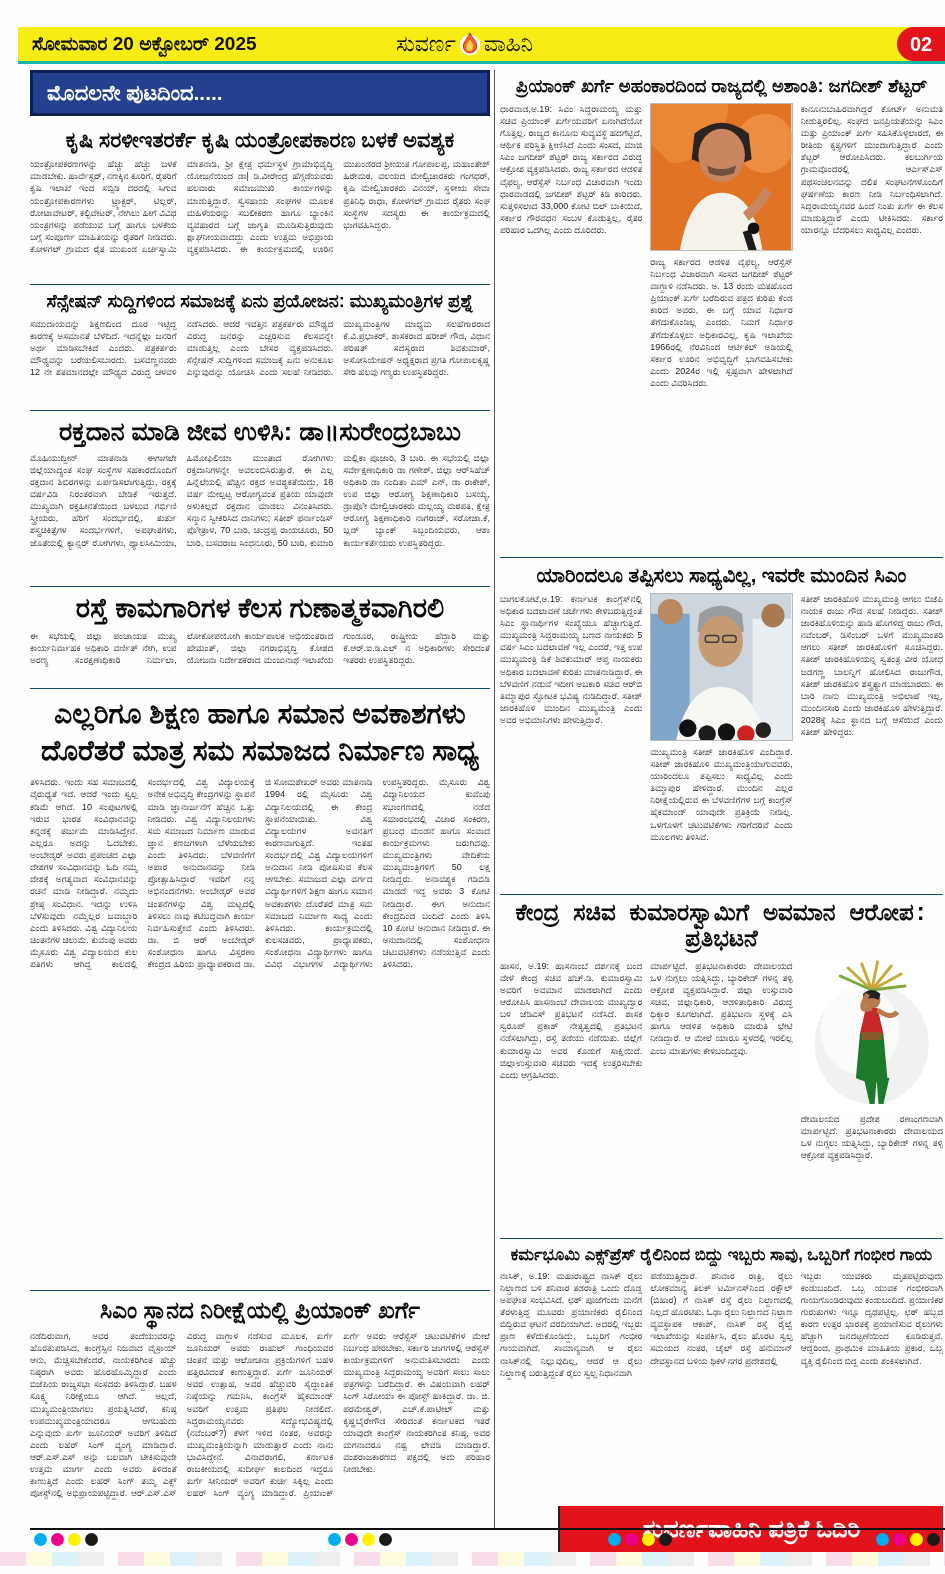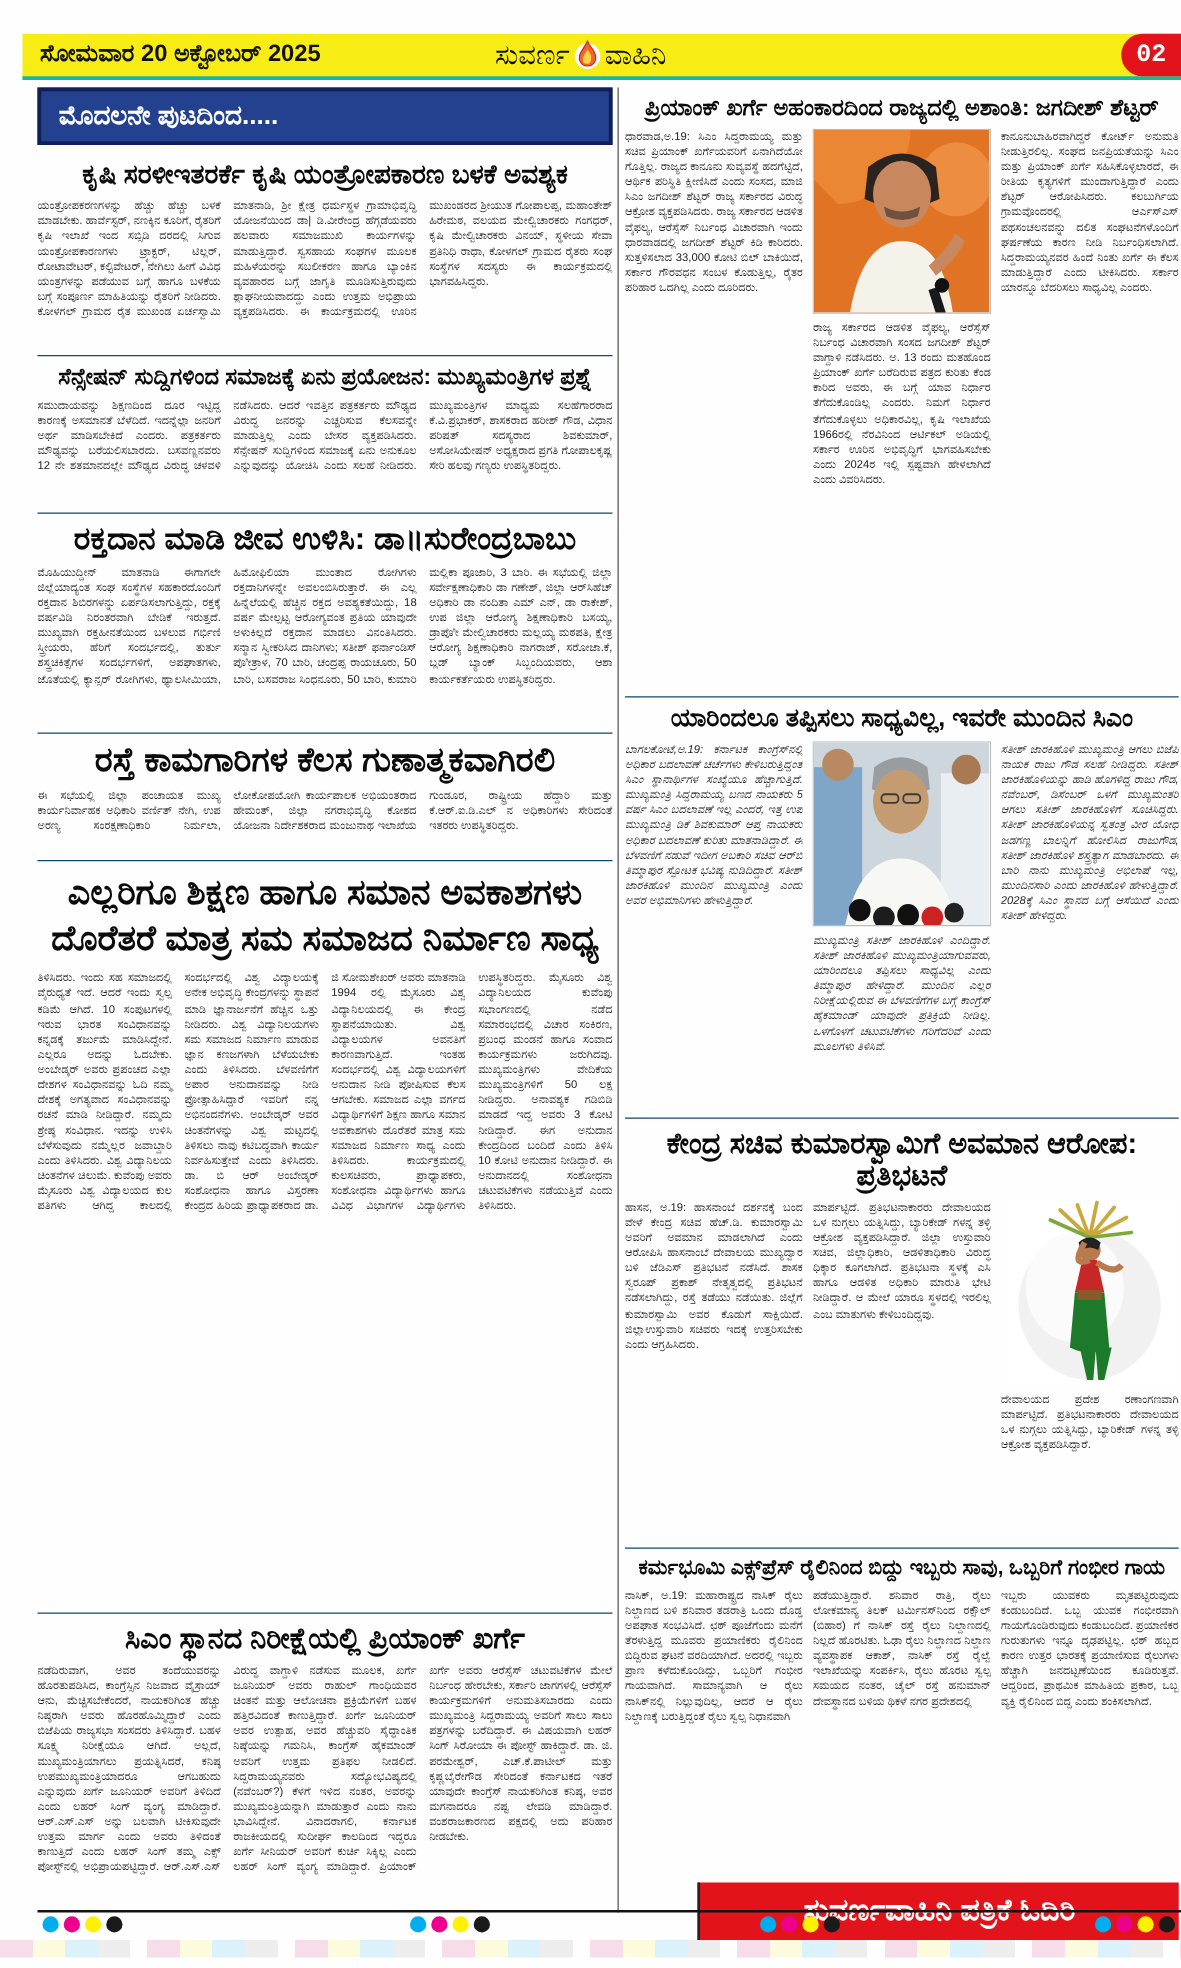--- a/index.html
+++ b/index.html
@@ -5,41 +5,41 @@
   html,body{margin:0;padding:0;background:#ffffff;}
   #page{position:relative;width:945px;height:1574px;background:#fefefe;overflow:hidden;
         font-family:"Liberation Sans","DejaVu Sans",sans-serif;color:#1a1a1a;}
   
   #masthead{position:absolute;left:18px;top:27px;width:927px;height:34px;background:#f8ec15;
             border-bottom:3px solid #14b8a6;display:flex;align-items:center;}
   #date{position:absolute;left:14px;font-weight:bold;font-size:19px;color:#111;}
   #logo{position:absolute;left:378px;display:flex;align-items:center;gap:2px;font-weight:normal;font-size:22px;color:#0c0c0c;}
   #pageno{position:absolute;right:0;top:0;width:48px;height:34px;background:#e3131b;
           border-radius:18px 0 0 18px;color:#fff;font-weight:bold;font-size:20px;
-          display:flex;align-items:center;justify-content:center;font-family:Liberation Mono, monospace;}
+          display:flex;align-items:center;justify-content:center;}
   
   #fpbox{position:absolute;left:30px;top:70px;width:460px;height:46px;background:#24418f;
          border:3px solid #101f56;box-sizing:border-box;color:#fff;font-weight:bold;font-size:21px;
          display:flex;align-items:center;padding-left:14px;}
   
   #left-col{position:absolute;left:30px;top:122px;width:460px;}
   #right-col{position:absolute;left:500px;top:70px;width:443px;}
   #vdivider{position:absolute;left:494px;top:70px;width:1px;height:1460px;background:#555;}
   .article{border-top:1px solid #0c4a6e;padding-top:4px;margin-bottom:6px;}
   .article.first{border-top:none;}
   .hl{margin:2px 0 6px 0;text-align:center;font-weight:bold;color:#0b0b0b;line-height:1.15;}
   .hl-a{font-size:21px;}
   .hl-b{font-size:18px;}
   .hl-c{font-size:25px;}
   .hl-d{font-size:27px;}
   .hl-e{font-size:28px;line-height:1.35;}
   .hl-f{font-size:23px;}
   .hl-r1{font-size:18px;}
   .hl-r2{font-size:20px;}
-  .hl-r3{font-size:23px;}
+  .hl-r3{font-size:23px;font-family:Liberation Mono, monospace;}
   .hl-r4{font-size:16.5px;}
   .body{font-size:9px;line-height:1.35;text-align:justify;color:#222;overflow:hidden;word-break:break-word;}
   .cols3{column-count:3;column-gap:10px;}
   .cols4{column-count:4;column-gap:10px;}
   
   .rgrid{display:flex;gap:8px;}
   .rgrid .rc{flex:1;font-size:9px;line-height:1.35;text-align:justify;color:#222;overflow:hidden;word-break:break-word;}
   .rc .photo{width:100%;height:148px;margin-bottom:5px;border:1px solid #bbb;box-sizing:border-box;}
   
   #read-banner{margin:8px 0 0 58px;height:46px;background:#e3131b;color:#fff;font-weight:bold;
@@ -134,21 +134,21 @@
             </svg>
           </div>
           <span>ರಾಜ್ಯ ಸರ್ಕಾರದ ಆಡಳಿತ ವೈಫಲ್ಯ, ಆರೆಸ್ಸೆಸ್ ನಿರ್ಬಂಧ ವಿಚಾರವಾಗಿ ಸಂಸದ ಜಗದೀಶ್ ಶೆಟ್ಟರ್ ವಾಗ್ದಾಳಿ ನಡೆಸಿದರು. ಅ. 13 ರಂದು ಮತಹೊಂದ ಪ್ರಿಯಾಂಕ್ ಖರ್ಗೆ ಬರೆದಿರುವ ಪತ್ರದ ಕುರಿತು ಕೆಂಡ ಕಾರಿದ ಅವರು, ಈ ಬಗ್ಗೆ ಯಾವ ನಿರ್ಧಾರ ತೆಗೆದುಕೊಂಡಿಲ್ಲ ಎಂದರು. ನಿಮಗೆ ನಿರ್ಧಾರ ತೆಗೆದುಕೊಳ್ಳಲು ಅಧಿಕಾರವಿಲ್ಲ, ಕೃಷಿ ಇಲಾಖೆಯ 1966ರಲ್ಲಿ ನೆರವಿನಿಂದ ಆರ್ಟಿಕಲ್ ಅಡಿಯಲ್ಲಿ ಸರ್ಕಾರ ಊರಿನ ಅಭಿವೃದ್ಧಿಗೆ ಭಾಗವಹಿಸಬೇಕು ಎಂದು 2024ರ ಇಲ್ಲಿ ಸ್ಪಷ್ಟವಾಗಿ ಹೇಳಲಾಗಿದೆ ಎಂದು ವಿವರಿಸಿದರು.</span>
         </div>
         <div class="rc">ಕಾನೂನುಬಾಹಿರವಾಗಿದ್ದರೆ ಕೋರ್ಟ್ ಅನುಮತಿ ನೀಡುತ್ತಿರಲಿಲ್ಲ. ಸಂಘದ ಜನಪ್ರಿಯತೆಯನ್ನು ಸಿಎಂ ಮತ್ತು ಪ್ರಿಯಾಂಕ್ ಖರ್ಗೆ ಸಹಿಸಿಕೊಳ್ಳಲಾರದೆ, ಈ ರೀತಿಯ ಕೃತ್ಯಗಳಿಗೆ ಮುಂದಾಗುತ್ತಿದ್ದಾರೆ ಎಂದು ಶೆಟ್ಟರ್ ಆರೋಪಿಸಿದರು. ಕಲಬುರ್ಗಿಯ ಗ್ರಾಮವೊಂದರಲ್ಲಿ ಆರ್ಎಸ್ಎಸ್ ಪಥಸಂಚಲನವನ್ನು ದಲಿತ ಸಂಘಟನೆಗಳೊಂದಿಗೆ ಘರ್ಷಣೆಯ ಕಾರಣ ನೀಡಿ ನಿರ್ಬಂಧಿಸಲಾಗಿದೆ. ಸಿದ್ದರಾಮಯ್ಯನವರ ಹಿಂದೆ ನಿಂತು ಖರ್ಗೆ ಈ ಕೆಲಸ ಮಾಡುತ್ತಿದ್ದಾರೆ ಎಂದು ಟೀಕಿಸಿದರು. ಸರ್ಕಾರ ಯಾರನ್ನೂ ಬೆದರಿಸಲು ಸಾಧ್ಯವಿಲ್ಲ ಎಂದರು.</div>
       </div>
     </section>
 
     <section class="article">
       <h2 class="hl hl-r2">ಯಾರಿಂದಲೂ ತಪ್ಪಿಸಲು ಸಾಧ್ಯವಿಲ್ಲ, ಇವರೇ ಮುಂದಿನ ಸಿಎಂ</h2>
-      <div class="rgrid" style="height:295px;overflow:hidden;font-style:italic;">
+      <div class="rgrid" style="height:295px;overflow:hidden;">
         <div class="rc">ಬಾಗಲಕೋಟೆ,ಅ.19: ಕರ್ನಾಟಕ ಕಾಂಗ್ರೆಸ್‌ನಲ್ಲಿ ಅಧಿಕಾರ ಬದಲಾವಣೆ ಚರ್ಚೆಗಳು ಕೇಳಿಬರುತ್ತಿದ್ದಂತೆ ಸಿಎಂ ಸ್ಥಾನಾರ್ಥಿಗಳ ಸಂಖ್ಯೆಯೂ ಹೆಚ್ಚಾಗುತ್ತಿದೆ. ಮುಖ್ಯಮಂತ್ರಿ ಸಿದ್ದರಾಮಯ್ಯ ಬಣದ ನಾಯಕರು 5 ವರ್ಷ ಸಿಎಂ ಬದಲಾವಣೆ ಇಲ್ಲ ಎಂದರೆ, ಇತ್ತ ಉಪ ಮುಖ್ಯಮಂತ್ರಿ ಡಿಕೆ ಶಿವಕುಮಾರ್ ಆಪ್ತ ನಾಯಕರು ಅಧಿಕಾರ ಬದಲಾವಣೆ ಕುರಿತು ಮಾತನಾಡಿದ್ದಾರೆ. ಈ ಬೆಳವಣಿಗೆ ನಡುವೆ ಇದೀಗ ಅಬಕಾರಿ ಸಚಿವ ಆರ್‌ಬಿ ತಿಮ್ಮಾಪುರ ಸ್ಫೋಟಕ ಭವಿಷ್ಯ ನುಡಿದಿದ್ದಾರೆ. ಸತೀಶ್ ಜಾರಕಿಹೊಳಿ ಮುಂದಿನ ಮುಖ್ಯಮಂತ್ರಿ ಎಂದು ಅವರ ಅಭಿಮಾನಿಗಳು ಹೇಳುತ್ತಿದ್ದಾರೆ.</div>
         <div class="rc">
           <div class="photo">
             <svg viewBox="0 0 145 148" width="100%" height="100%" preserveAspectRatio="none">
               <rect width="145" height="148" fill="#cdd6dd"></rect>
               <rect x="0" y="20" width="40" height="128" fill="#7fa6c9"></rect>
               <circle cx="20" cy="18" r="13" fill="#b98a62"></circle>
               <rect x="105" y="25" width="40" height="123" fill="#e8eef2"></rect>
               <circle cx="126" cy="22" r="12" fill="#a97a52"></circle>
               <path d="M50 20 q22 -16 44 0 l2 18 q-24 10 -48 0z" fill="#9a9da0"></path>

